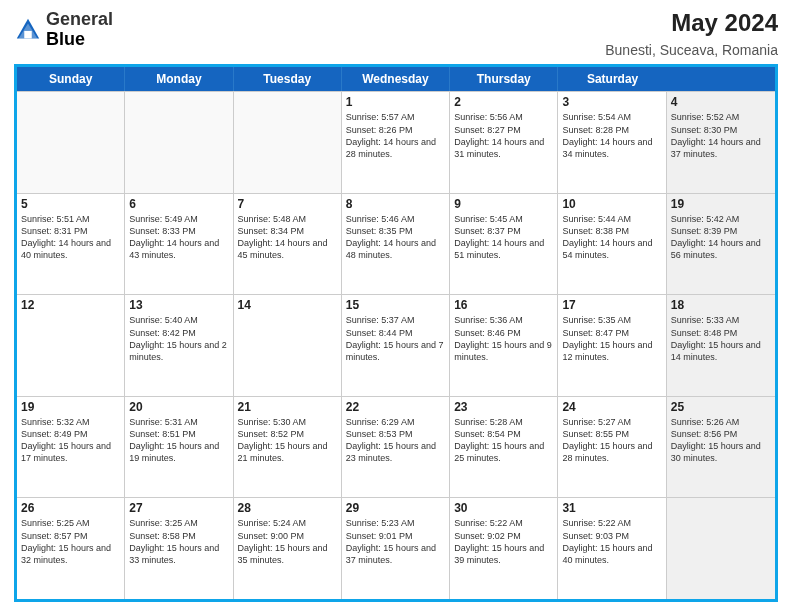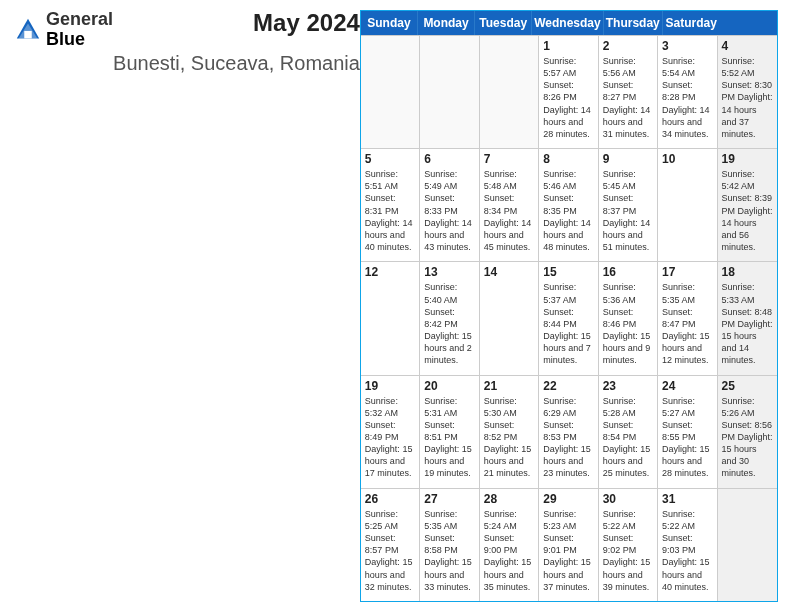--- a/index.html
+++ b/index.html
@@ -7,21 +7,21 @@
       font-family: Arial, sans-serif;
       background: #fff;
       width: 792px;
       height: 612px;
       overflow: hidden;
     }
     .page {
       width: 792px;
       height: 612px;
       display: flex;
-      flex-direction: row;
+      flex-direction: column;
       padding: 10px 14px 10px 14px;
     }
     .header {
       display: flex;
       justify-content: space-between;
       align-items: flex-start;
       margin-bottom: 6px;
     }
     .logo {
       display: flex;
@@ -42,29 +42,29 @@
     .title-block {
       text-align: right;
     }
     .month-title {
       font-size: 24px;
       font-weight: bold;
       color: #222;
       line-height: 1.1;
     }
     .location {
-      font-size: 20px;
+      font-size: 14px;
       color: #555;
-      margin-top: 16px;
+      margin-top: 6px;
     }
     .calendar {
       flex: 1;
       display: flex;
       flex-direction: column;
-      border: 1px solid #0ea5e9;
+      border: 3px solid #0ea5e9;
     }
     .cal-header-row {
       display: grid;
       grid-template-columns: repeat(7, 1fr);
       background: #1565C0;
     }
     .cal-header-cell {
       color: #fff;
       font-size: 12px;
       font-weight: bold;
@@ -205,20 +205,24 @@
           </div>
           <div class="cal-cell">
             <div class="day-num">9</div>
             <div class="cell-text">Sunrise: 5:45 AM
 Sunset: 8:37 PM
 Daylight: 14 hours
 and 51 minutes.</div>
           </div>
           <div class="cal-cell">
             <div class="day-num">10</div>
+            <div class="cell-text">Sunrise: 5:44 AM
+Sunset: 8:38 PM
+Daylight: 14 hours
+and 54 minutes.</div>
           </div>
           <div class="cal-cell shaded">
             <div class="day-num">19</div>
             <div class="cell-text">Sunrise: 5:42 AM
 Sunset: 8:39 PM
 Daylight: 14 hours
 and 56 minutes.</div>
           </div>
         </div>
         <div class="cal-week">
@@ -318,21 +322,21 @@
         <div class="cal-week">
           <div class="cal-cell">
             <div class="day-num">26</div>
             <div class="cell-text">Sunrise: 5:25 AM
 Sunset: 8:57 PM
 Daylight: 15 hours
 and 32 minutes.</div>
           </div>
           <div class="cal-cell">
             <div class="day-num">27</div>
-            <div class="cell-text">Sunrise: 5:35 AM
+            <div class="cell-text">Sunrise: 3:25 AM
 Sunset: 8:58 PM
 Daylight: 15 hours
 and 33 minutes.</div>
           </div>
           <div class="cal-cell">
             <div class="day-num">28</div>
             <div class="cell-text">Sunrise: 5:24 AM
 Sunset: 9:00 PM
 Daylight: 15 hours
 and 35 minutes.</div>

